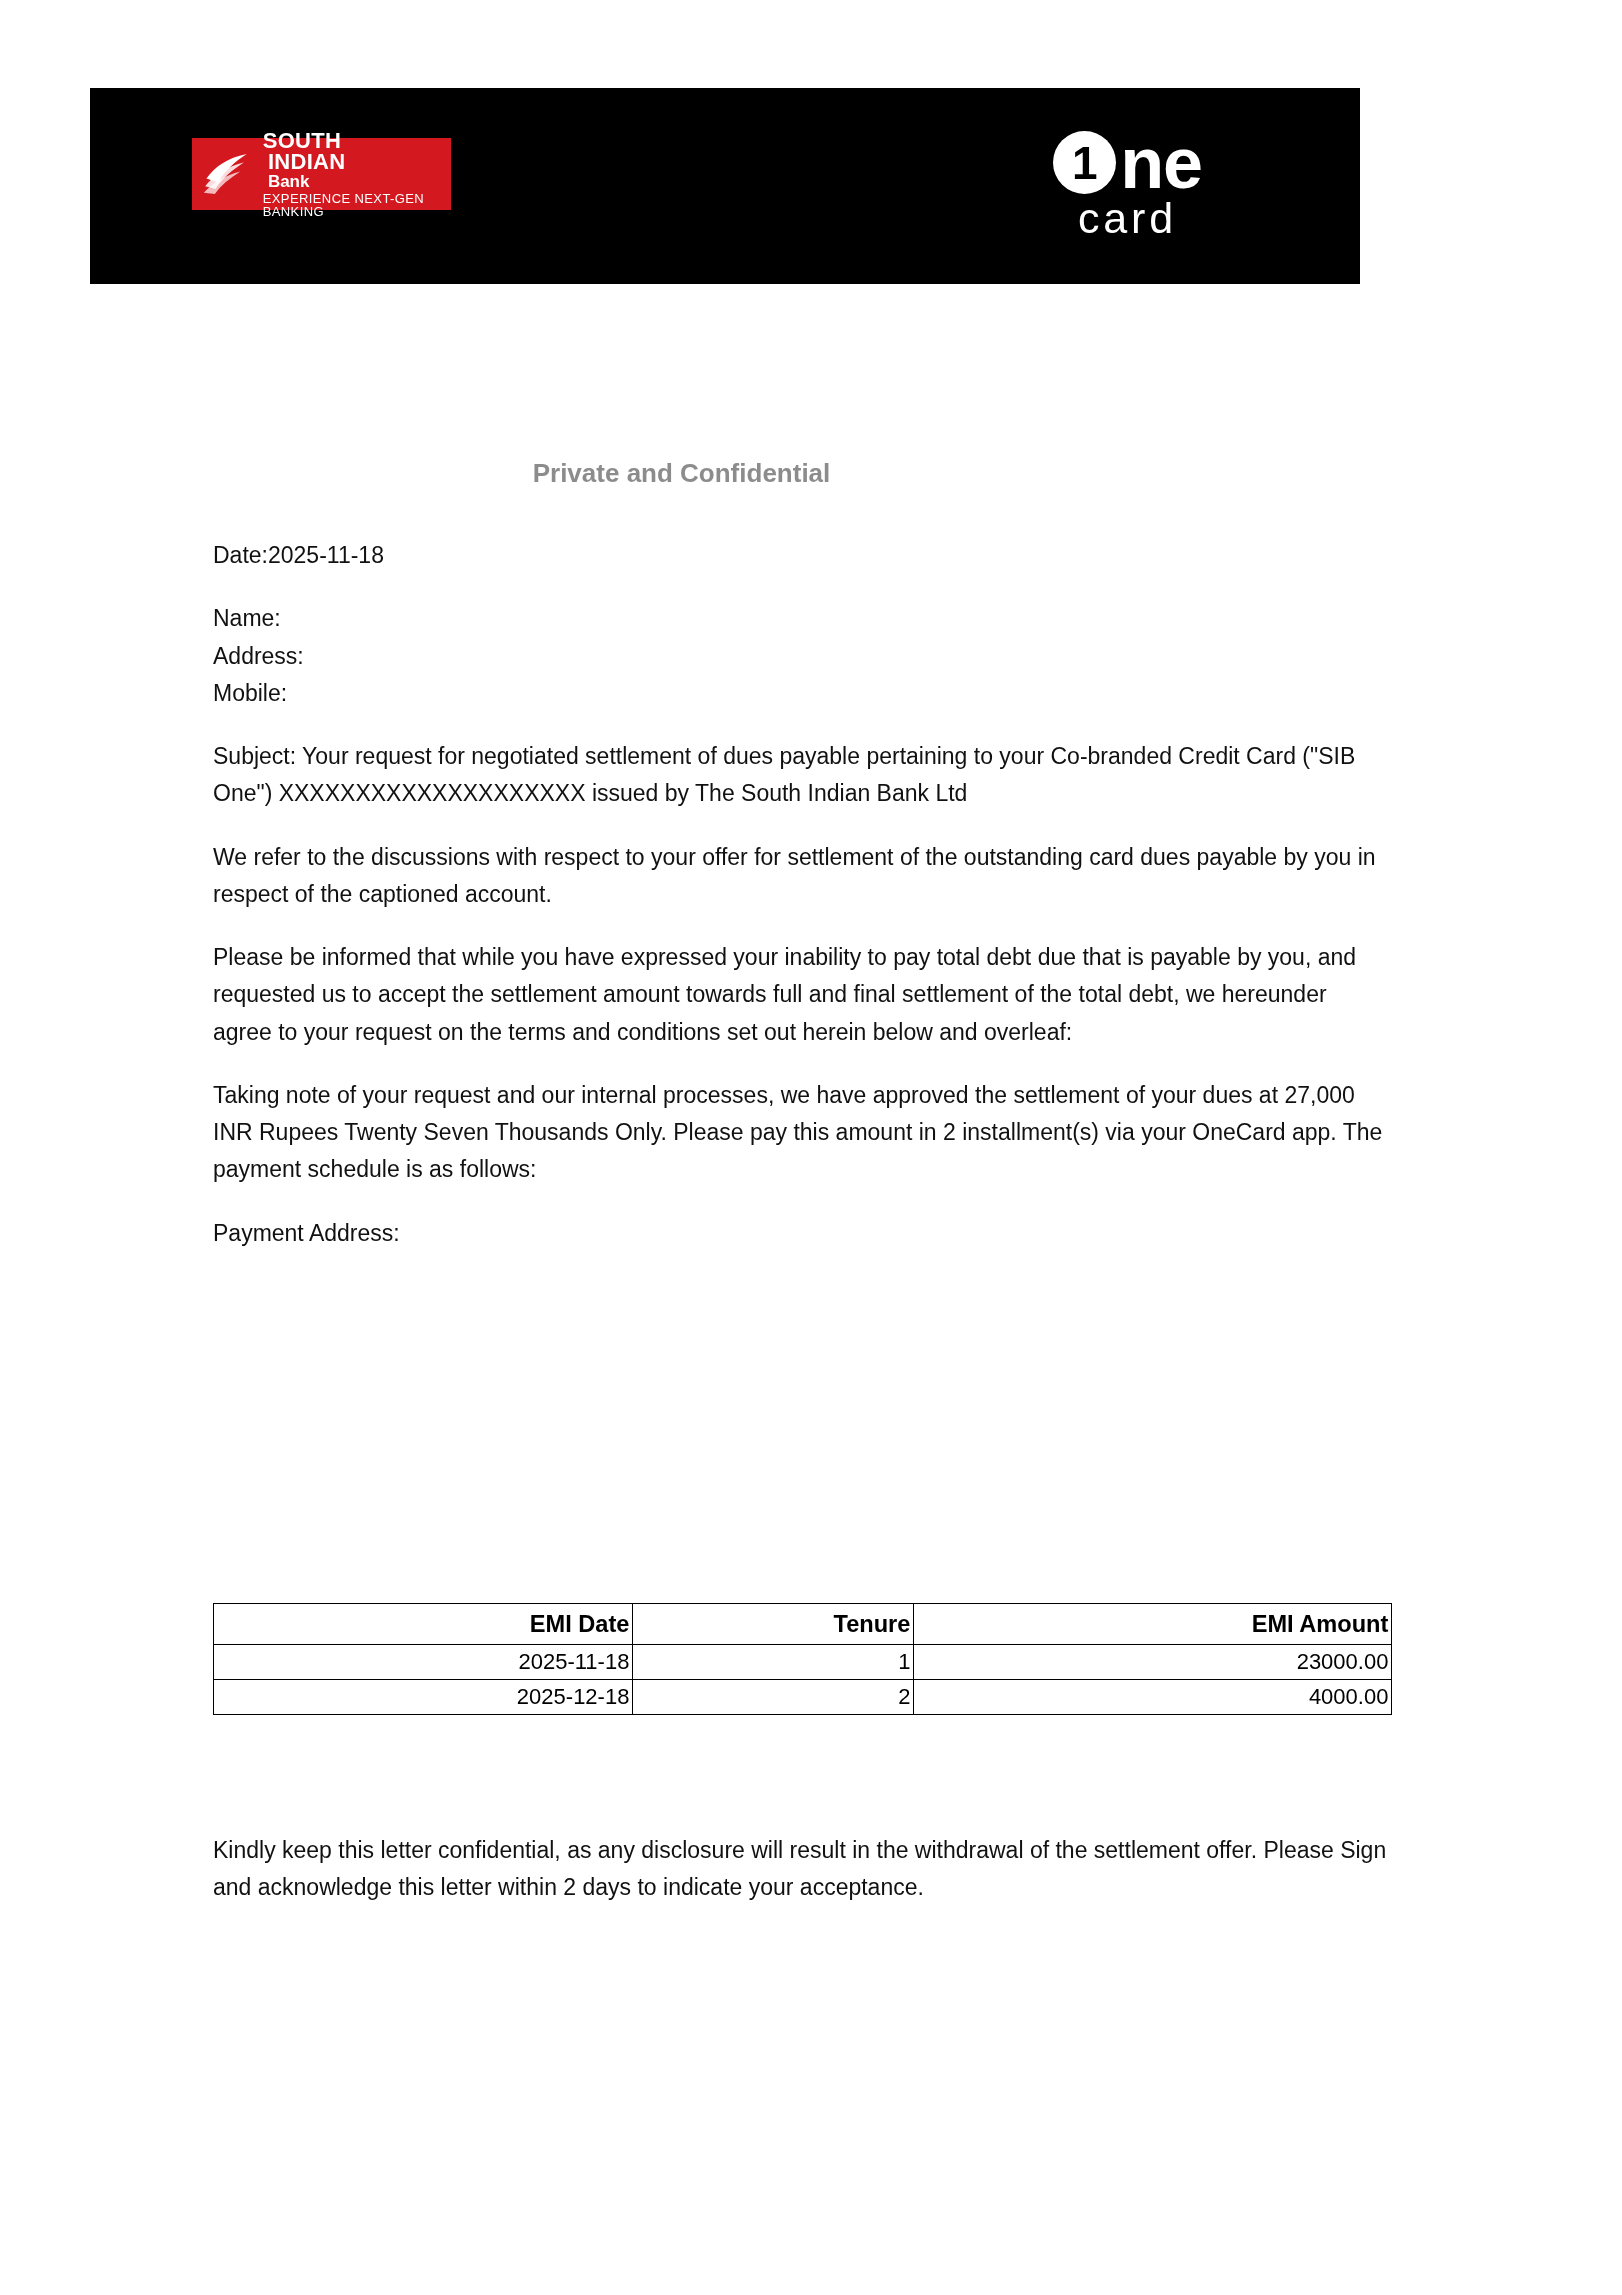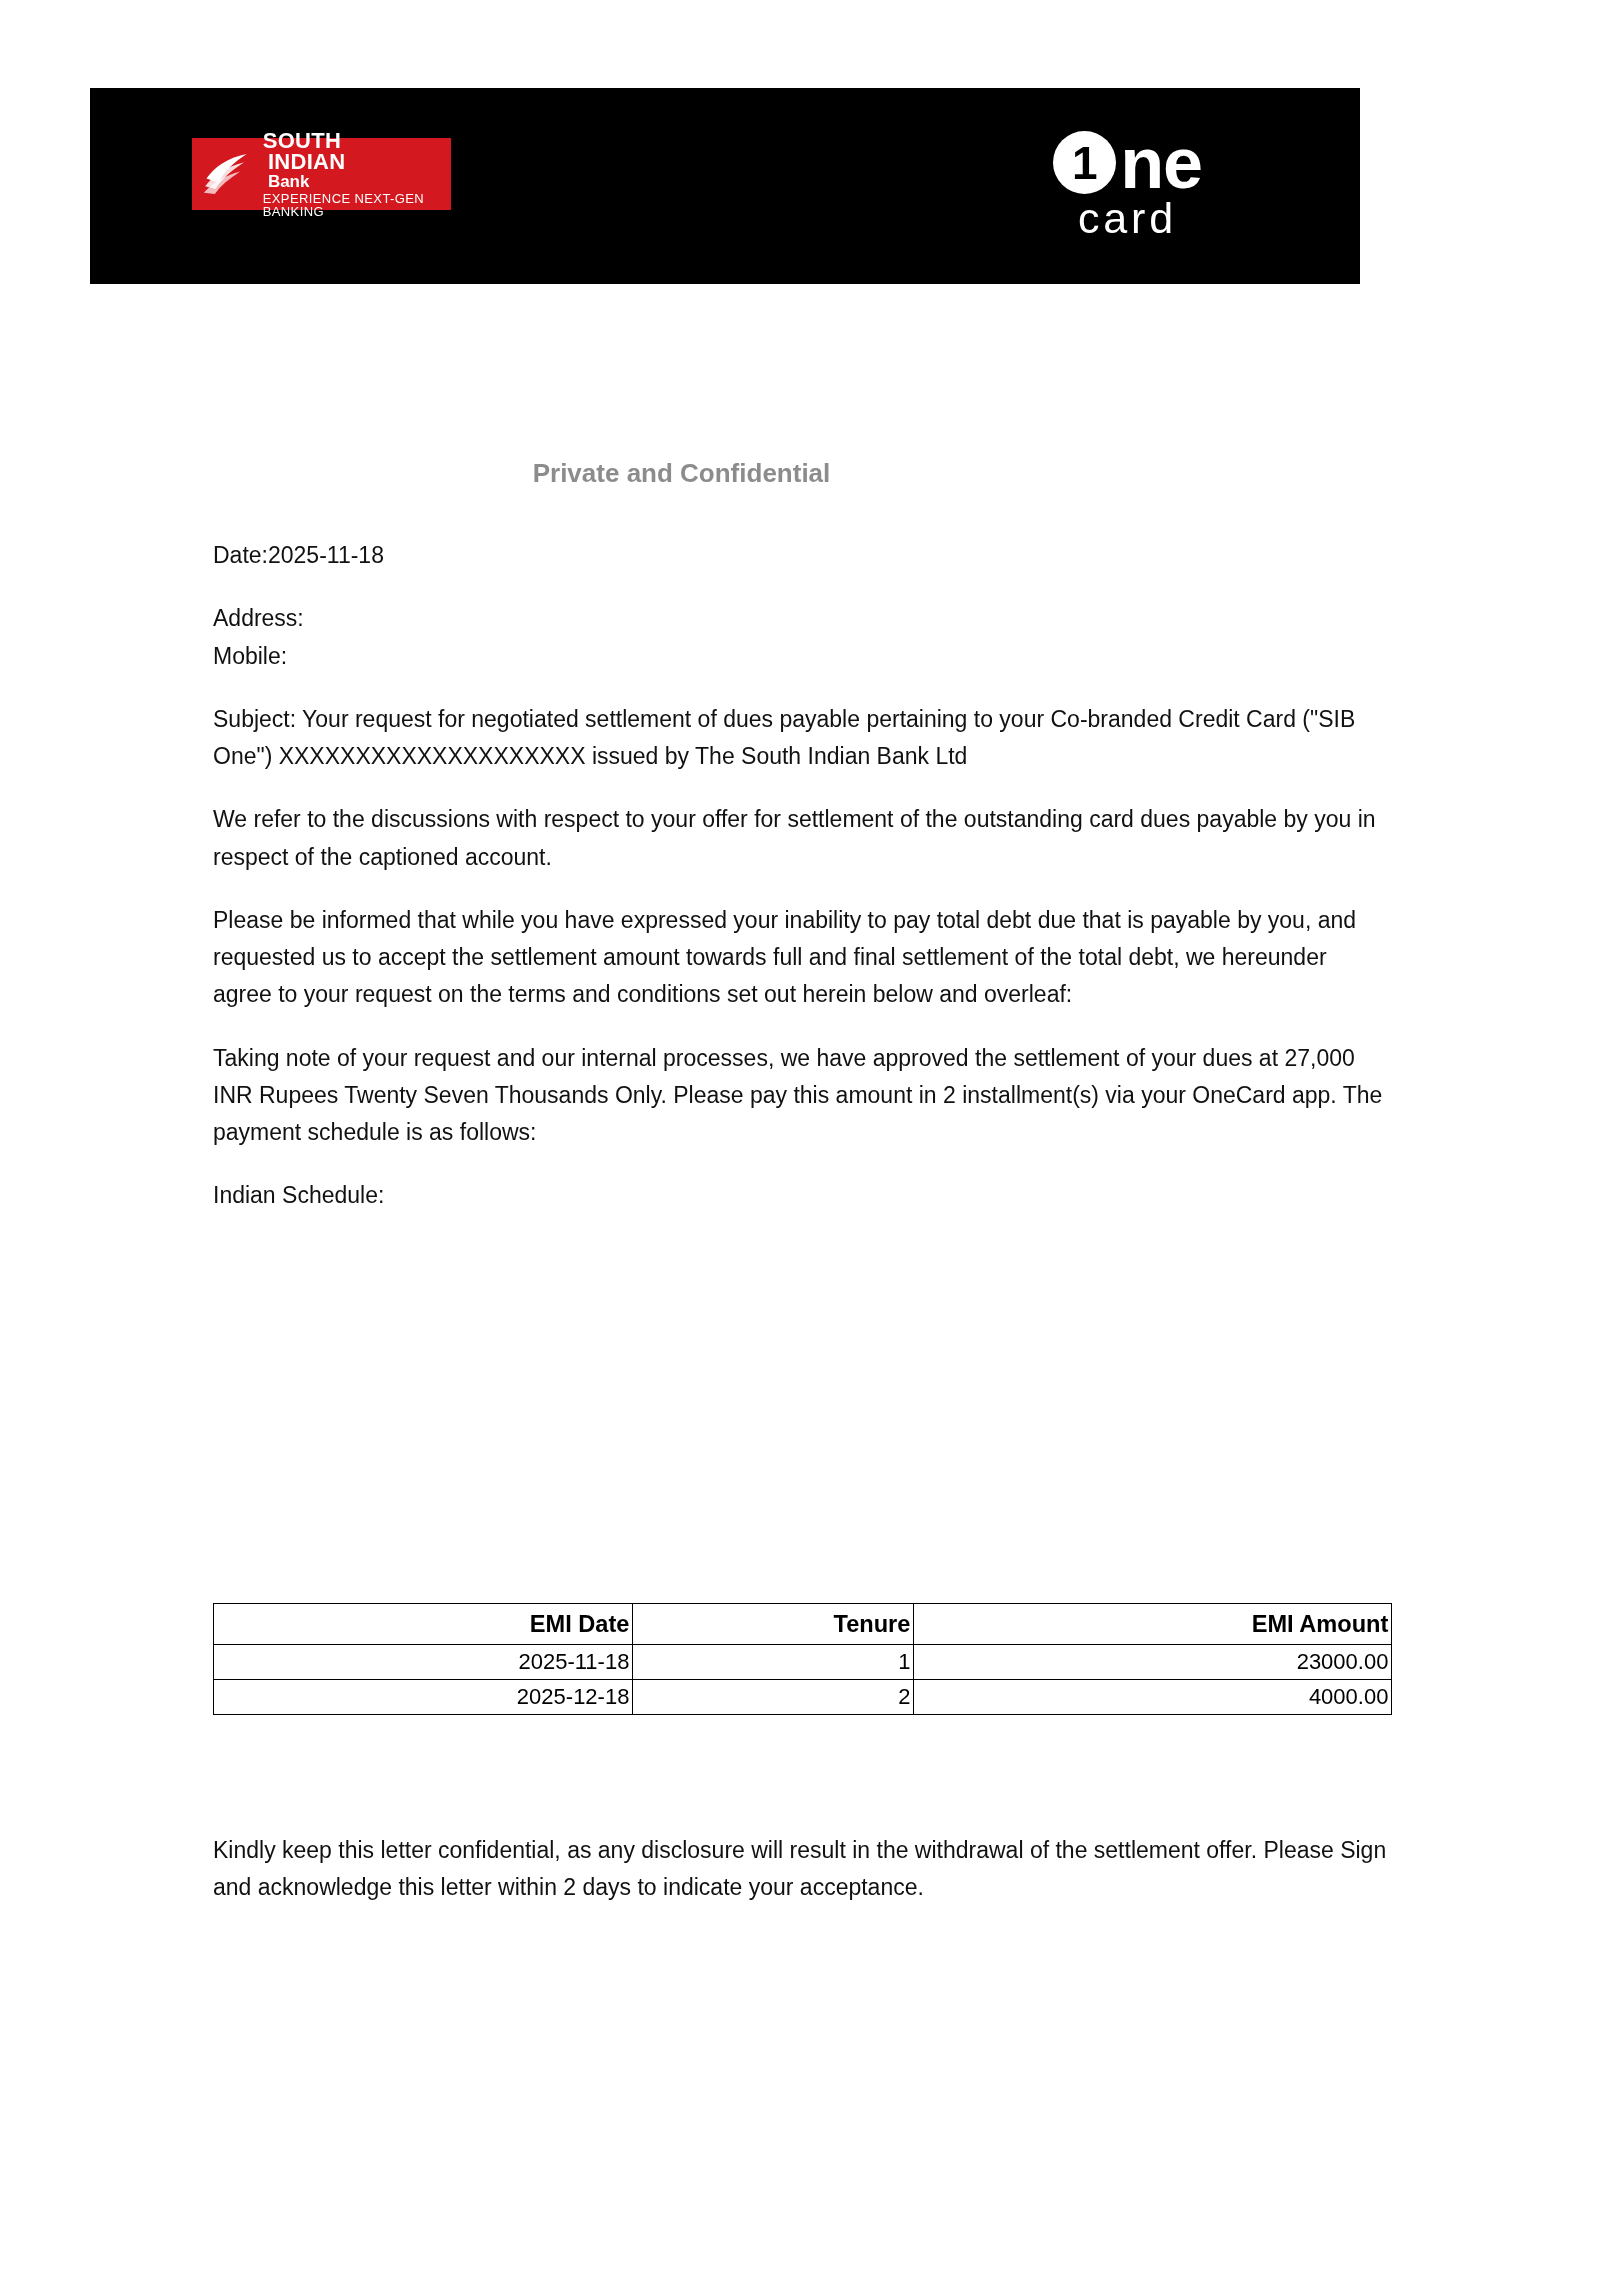--- a/index.html
+++ b/index.html
@@ -248,33 +248,34 @@
 
   </div>
 
   <div class="confidential">Private and Confidential</div>
 
   <div class="content">
 
     <p class="para">Date:2025-11-18</p>
 
     <div class="block-lines">
+      <div>Name:</div>
       <div>Address:</div>
       <div>Mobile:</div>
     </div>
 
     <p class="para">Subject: Your request for negotiated settlement of dues payable pertaining to your Co-branded Credit Card ("SIB One") XXXXXXXXXXXXXXXXXXXX issued by The South Indian Bank Ltd</p>
 
     <p class="para">We refer to the discussions with respect to your offer for settlement of the outstanding card dues payable by you in respect of the captioned account.</p>
 
     <p class="para">Please be informed that while you have expressed your inability to pay total debt due that is payable by you, and requested us to accept the settlement amount towards full and final settlement of the total debt, we hereunder agree to your request on the terms and conditions set out herein below and overleaf:</p>
 
     <p class="para">Taking note of your request and our internal processes, we have approved the settlement of your dues at 27,000 INR Rupees Twenty Seven Thousands Only. Please pay this amount in 2 installment(s) via your OneCard app. The payment schedule is as follows:</p>
 
-    <p class="para tight">Indian Schedule:</p>
+    <p class="para tight">Payment Address:</p>
 
   </div>
 
   <div class="table-wrap">
     <table class="emi">
       <colgroup>
           <col class="c1">
           <col class="c2">
           <col class="c3">
         </colgroup>

